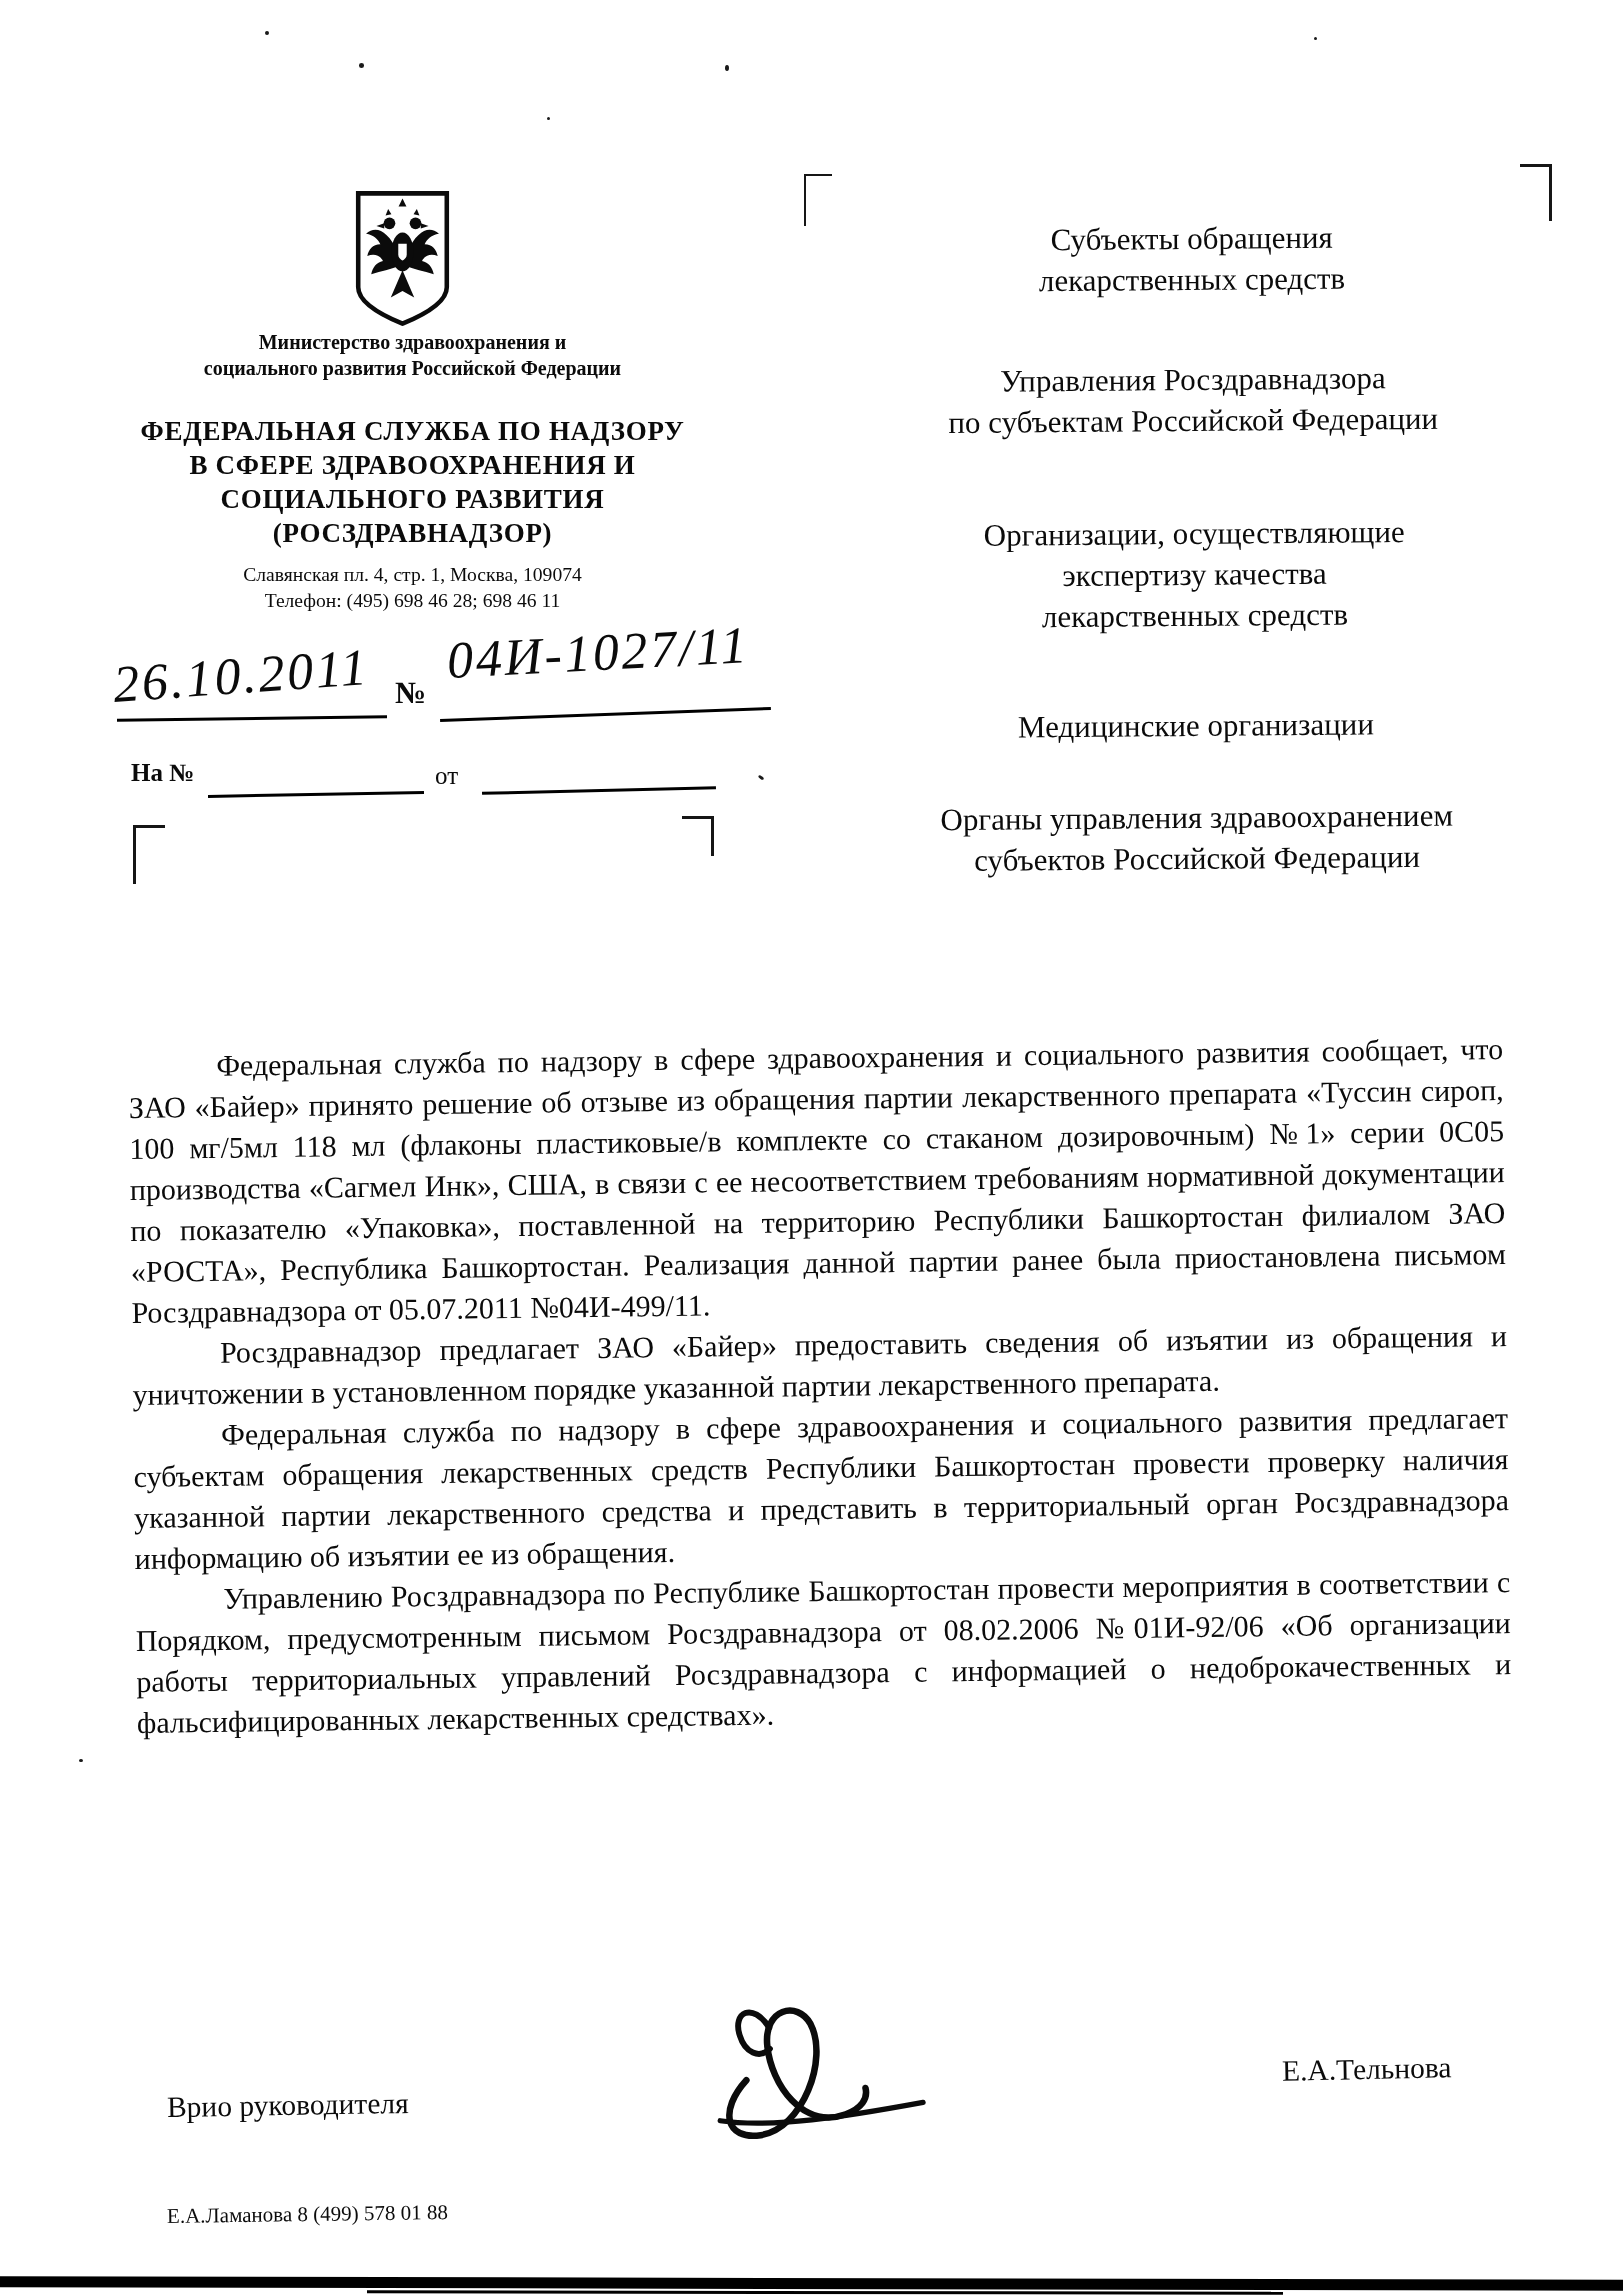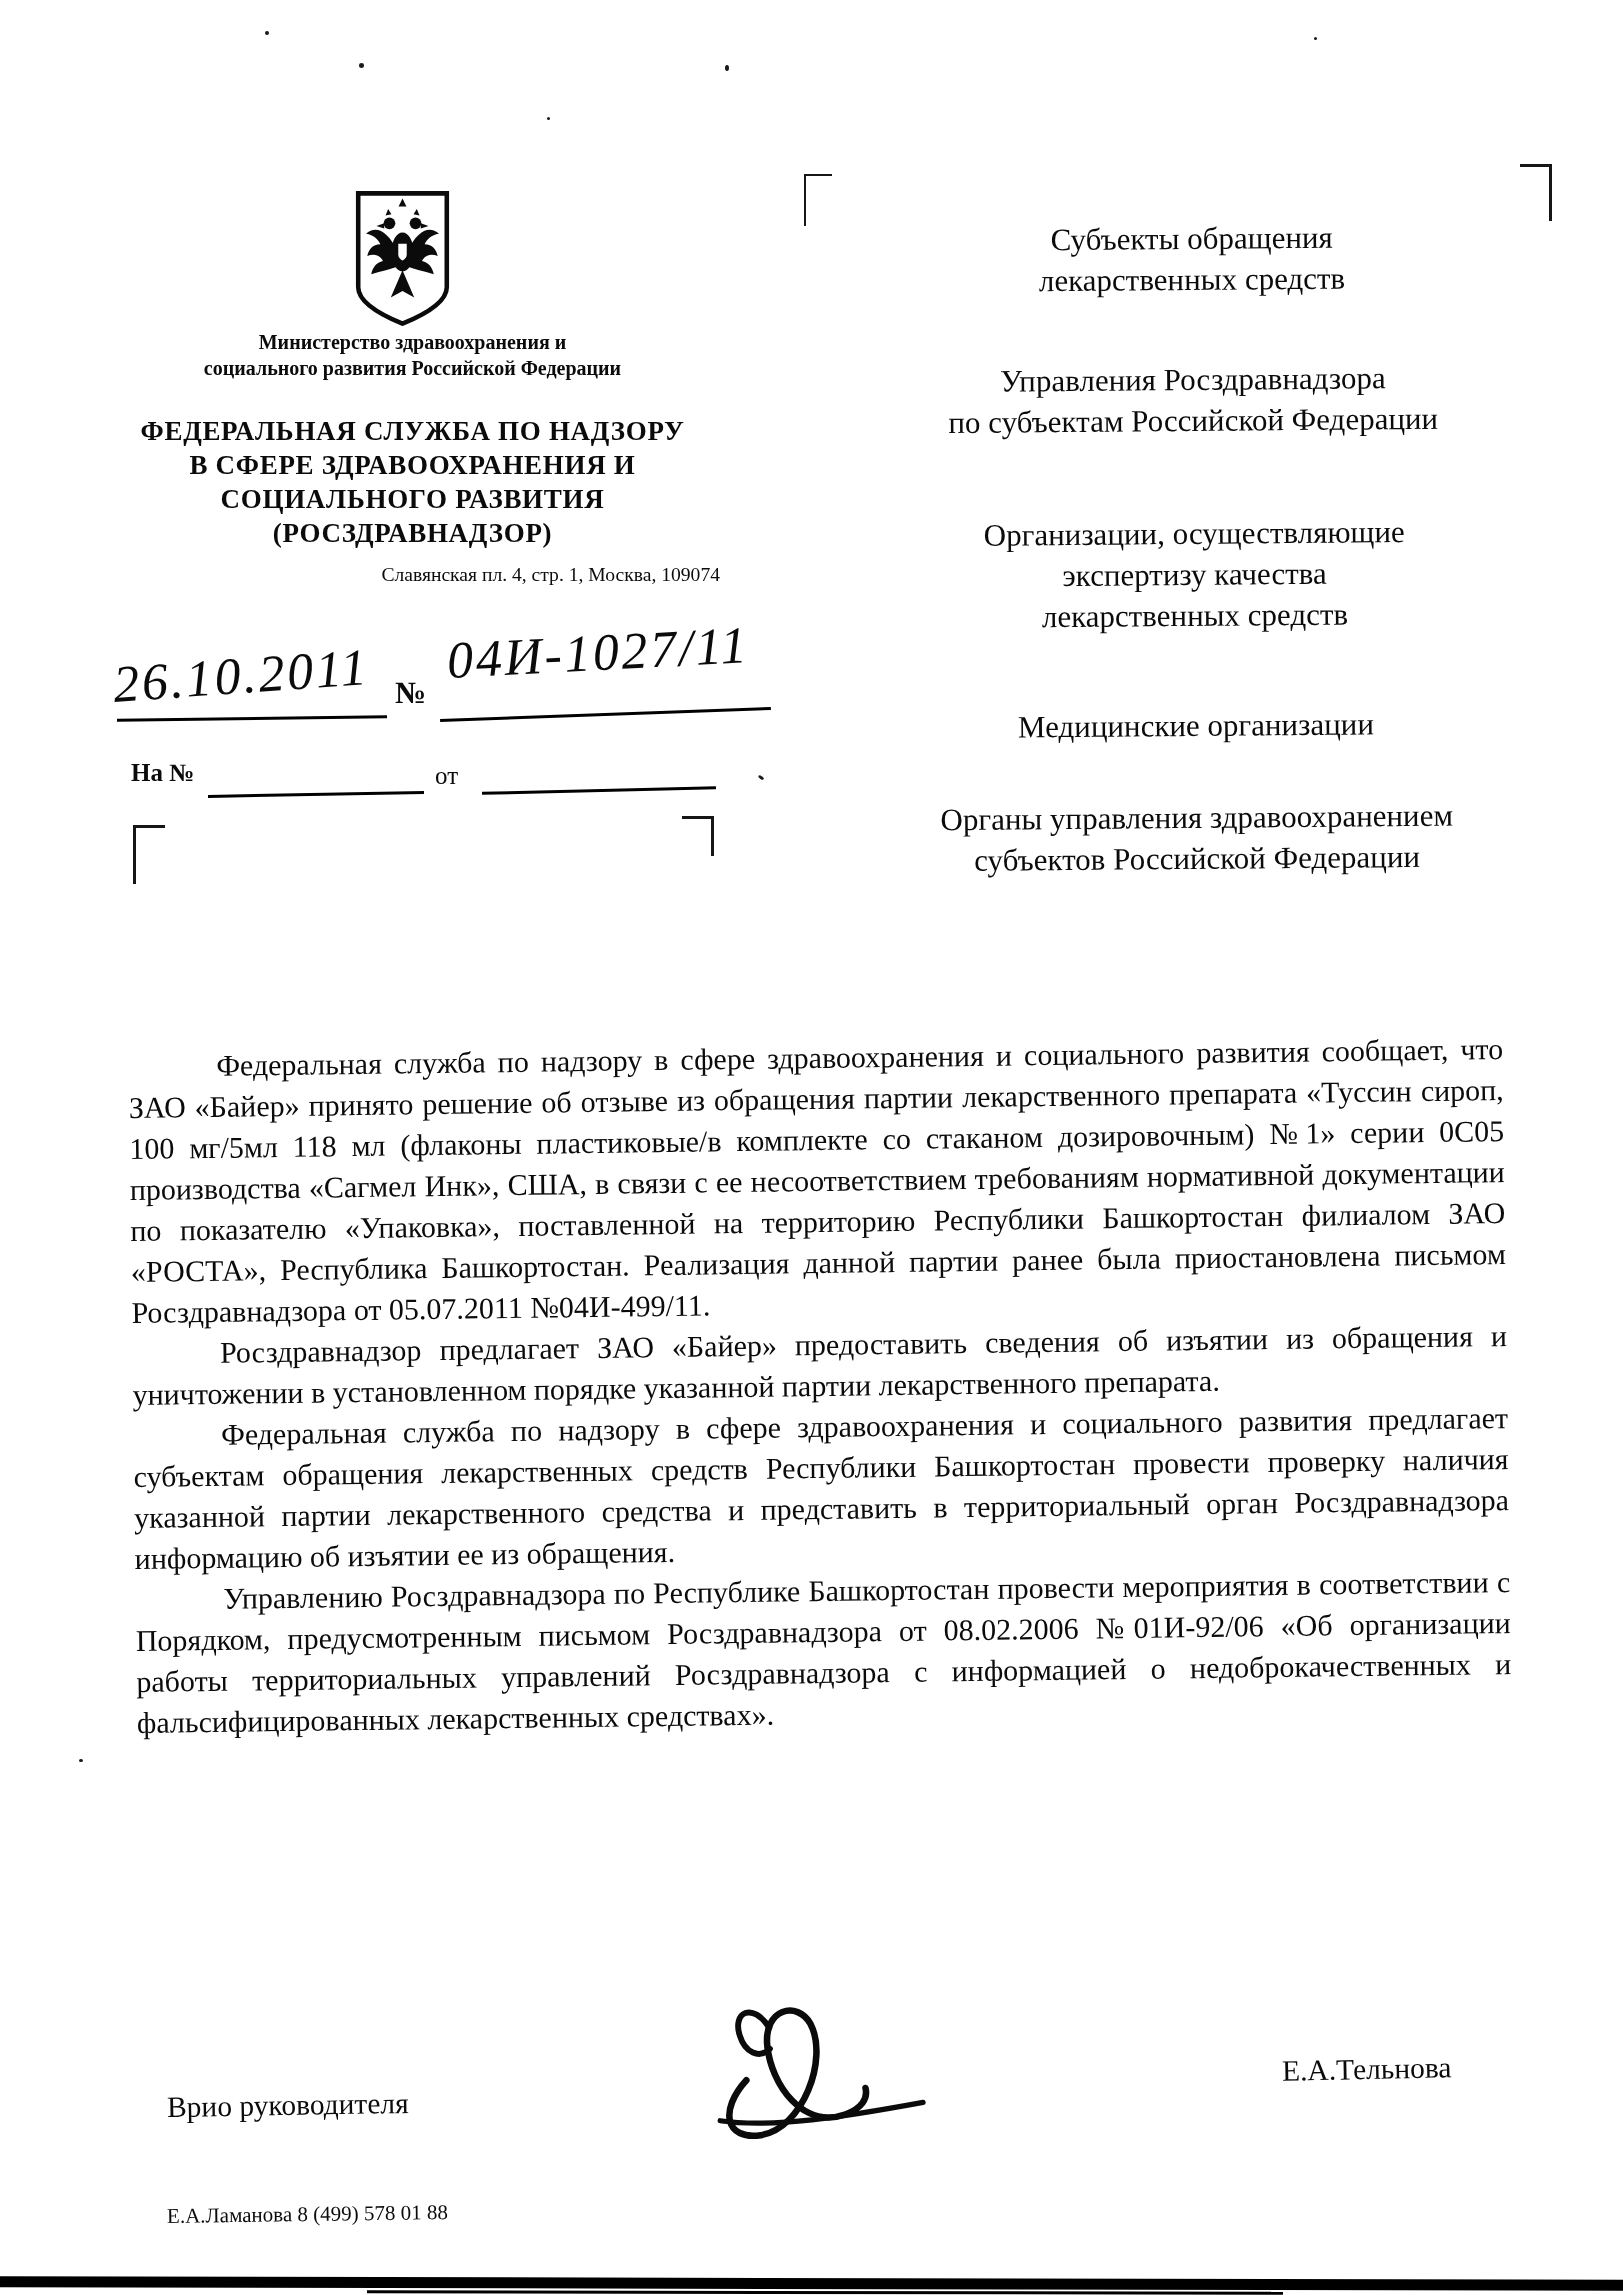--- a/index.html
+++ b/index.html
@@ -20,21 +20,21 @@
     text-align:center;font-weight:bold;
     font-size:20px;line-height:26px;
   }
   .service{
     left:72px;top:414px;width:681px;
     text-align:center;font-weight:bold;
     font-size:27px;line-height:34px;letter-spacing:0.7px;
   }
   .addr{
     left:105px;top:562px;width:615px;
-    text-align:right;font-size:19.6px;line-height:26px;
+    text-align:center;font-size:19.6px;line-height:26px;
   }
   
   .hand{
     font-style:italic;letter-spacing:2.6px;
     font-size:52px;line-height:52px;white-space:nowrap;
   }
   .hw-date{left:113px;top:650px;transform:rotate(-4deg);}
   .hw-num{left:447px;top:627px;transform:rotate(-3deg);}
   .no-sign{left:395px;top:675px;font-size:31px;font-weight:bold;}
   .uline{background:#000;height:3.3px;}
@@ -115,20 +115,21 @@
 
   <div class="abs service">
     <div>ФЕДЕРАЛЬНАЯ СЛУЖБА ПО НАДЗОРУ</div>
     <div>В СФЕРЕ ЗДРАВООХРАНЕНИЯ И</div>
     <div>СОЦИАЛЬНОГО РАЗВИТИЯ</div>
     <div>(РОСЗДРАВНАДЗОР)</div>
   </div>
 
   <div class="abs addr">
     <div>Славянская пл. 4, стр. 1, Москва, 109074</div>
+    <div>Телефон: (495) 698 46 28; 698 46 11</div>
   </div>
 
   <div class="abs hand hw-date">26.10.2011</div>
   <div class="abs no-sign">№</div>
   <div class="abs hand hw-num">04И-1027/11</div>
   <div class="abs uline uline-date"></div>
   <div class="abs uline uline-num"></div>
 
   <div class="abs na-label">На №</div>
   <div class="abs uline uline-na"></div>

